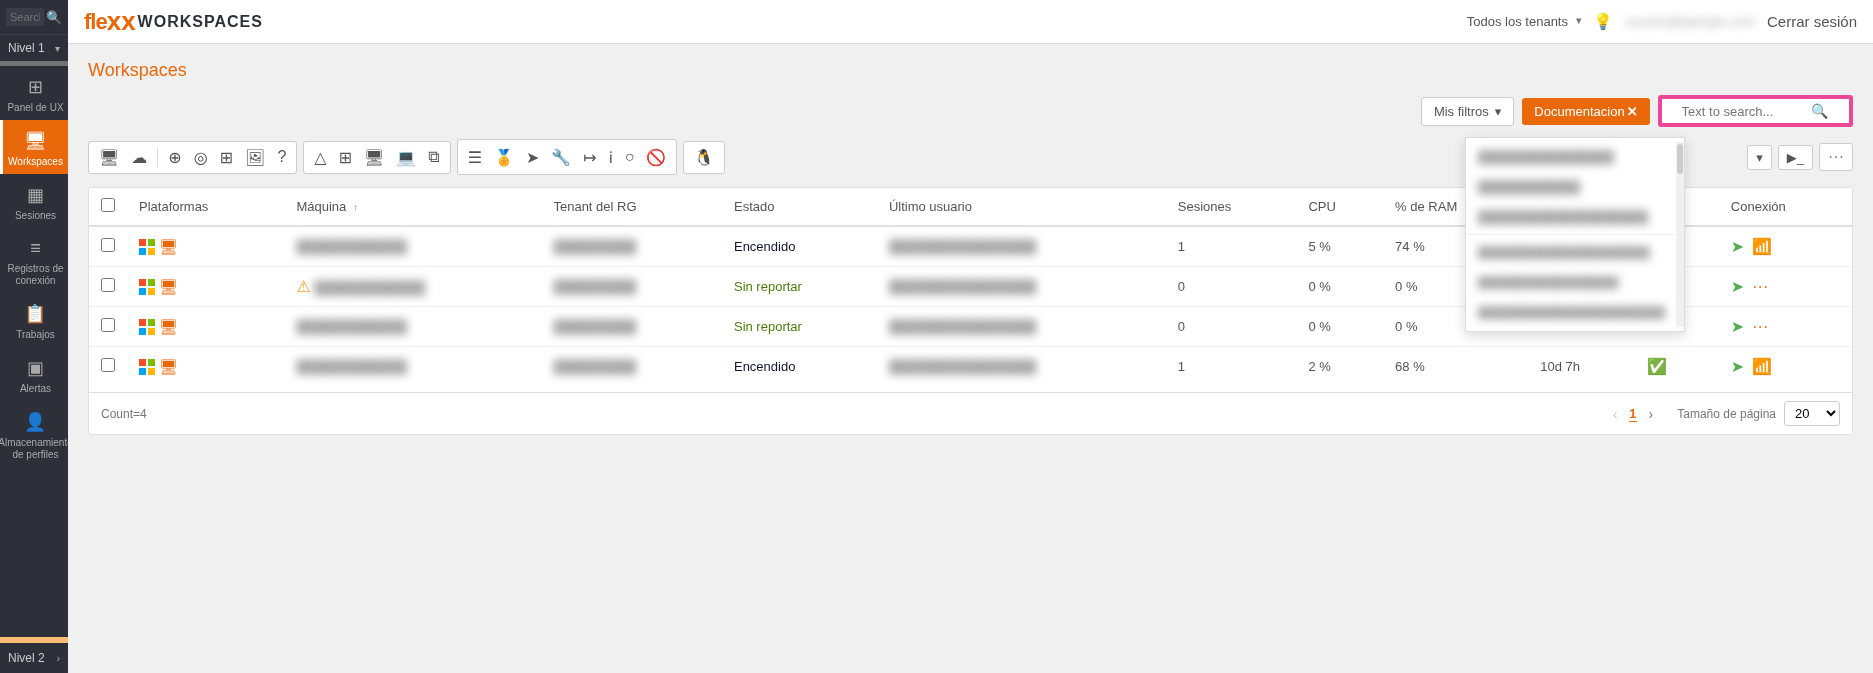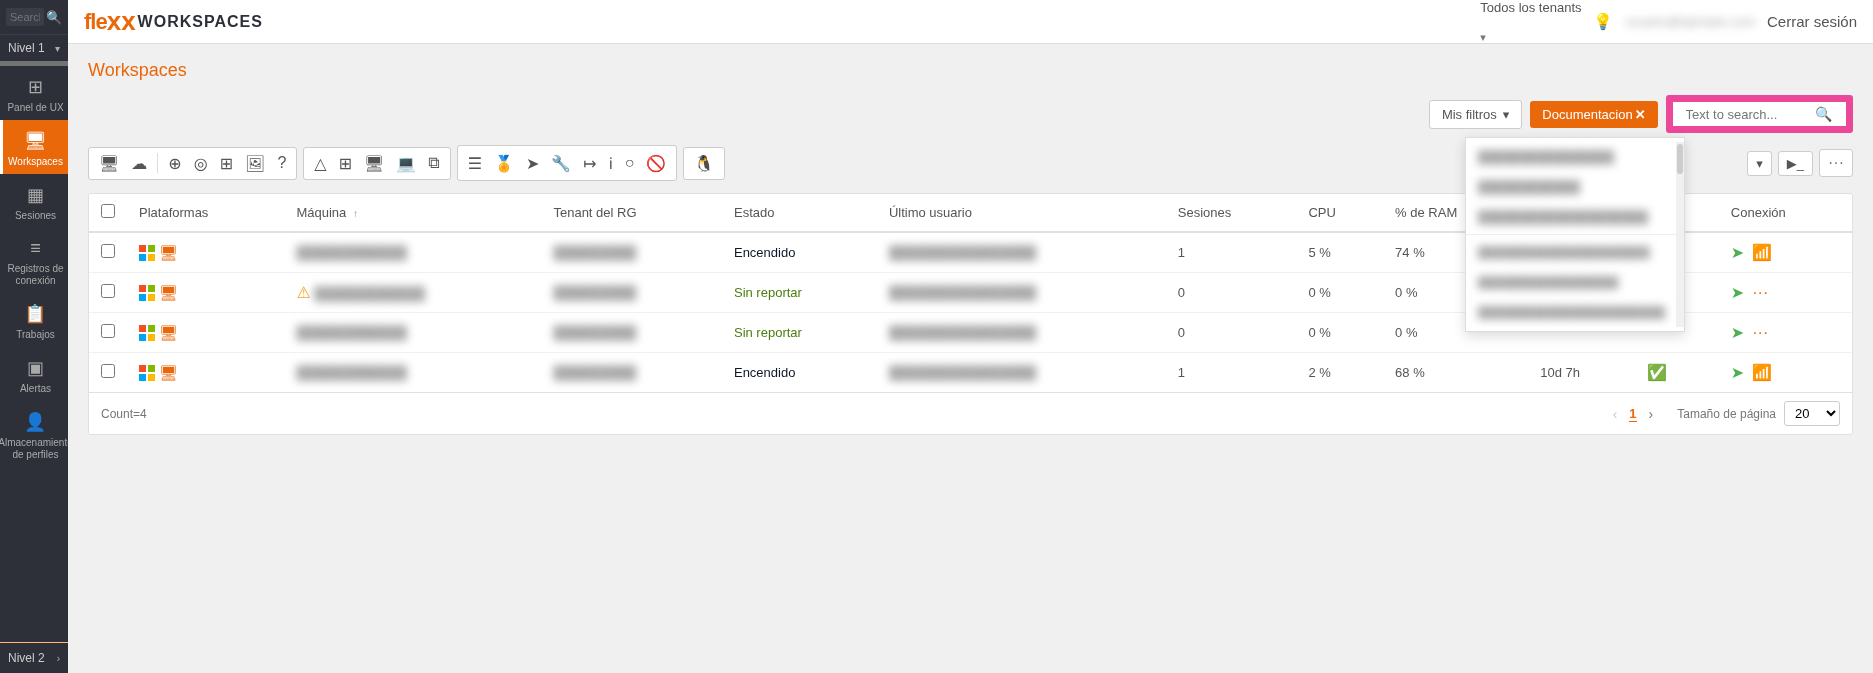--- a/index.html
+++ b/index.html
@@ -71,21 +71,21 @@
     .sidebar-nivel2 {
       width: 100%;
       padding: 8px 8px;
       display: flex;
       align-items: center;
       justify-content: space-between;
       color: #ccc;
       font-size: 12px;
       cursor: pointer;
       margin-top: auto;
-      border-top: 1px solid #fdba74;
+      border-top: 6px solid #fdba74;
     }
     .sidebar-nivel2 .chevron { font-size: 10px; color: #aaa; }
 
     
     .main {
       flex: 1;
       display: flex;
       flex-direction: column;
       background: #f0f0f0;
       overflow: hidden;
@@ -111,23 +111,22 @@
     }
     .topbar-right {
       display: flex;
       align-items: center;
       gap: 12px;
       color: #555;
       font-size: 13px;
     }
     .tenant-selector {
       display: flex;
-      gap: 16px;
-      cursor: pointer;
-      flex-direction: column;
+      gap: 8px;
+      cursor: pointer;
     }
     .tenant-selector .chevron { font-size: 11px; color: #777; }
     .lightbulb-icon { font-size: 16px; color: #aaa; cursor: pointer; }
     .user-name { color: #bbb; font-size: 13px; }
     .cerrar-sesion { color: #555; cursor: pointer; font-size: 15px; }
 
     
     .content {
       flex: 1;
       padding: 16px 20px;
@@ -182,23 +181,23 @@
       padding: 6px 12px;
       border-radius: 3px;
       font-size: 13px;
       cursor: pointer;
       font-weight: 500;
     }
     .filter-tag .close { cursor: pointer; font-weight: bold; }
     .search-text-box {
       display: flex;
       align-items: center;
-      border: 7px solid #ec4899;
-      background: #fff;
-      padding: 4px 13px;
+      border: 4px solid #ec4899;
+      background: #fff;
+      padding: 4px 20px;
       border-radius: 3px;
       min-width: 160px;
     }
     .search-text-box input {
       border: none;
       outline: none;
       font-size: 13px;
       color: #aaa;
       width: 130px;
       background: transparent;
@@ -344,20 +343,21 @@
     
     .table-footer {
       display: flex;
       align-items: center;
       justify-content: space-between;
       padding: 8px 12px;
       border-top: 1px solid #e0e0e0;
       background: #fff;
       font-size: 12px;
       color: #777;
+      margin-top: 6px;
     }
     .pagination {
       display: flex;
       align-items: center;
       gap: 8px;
       font-size: 13px;
     }
     .pagination .page-btn {
       background: none;
       border: none;

